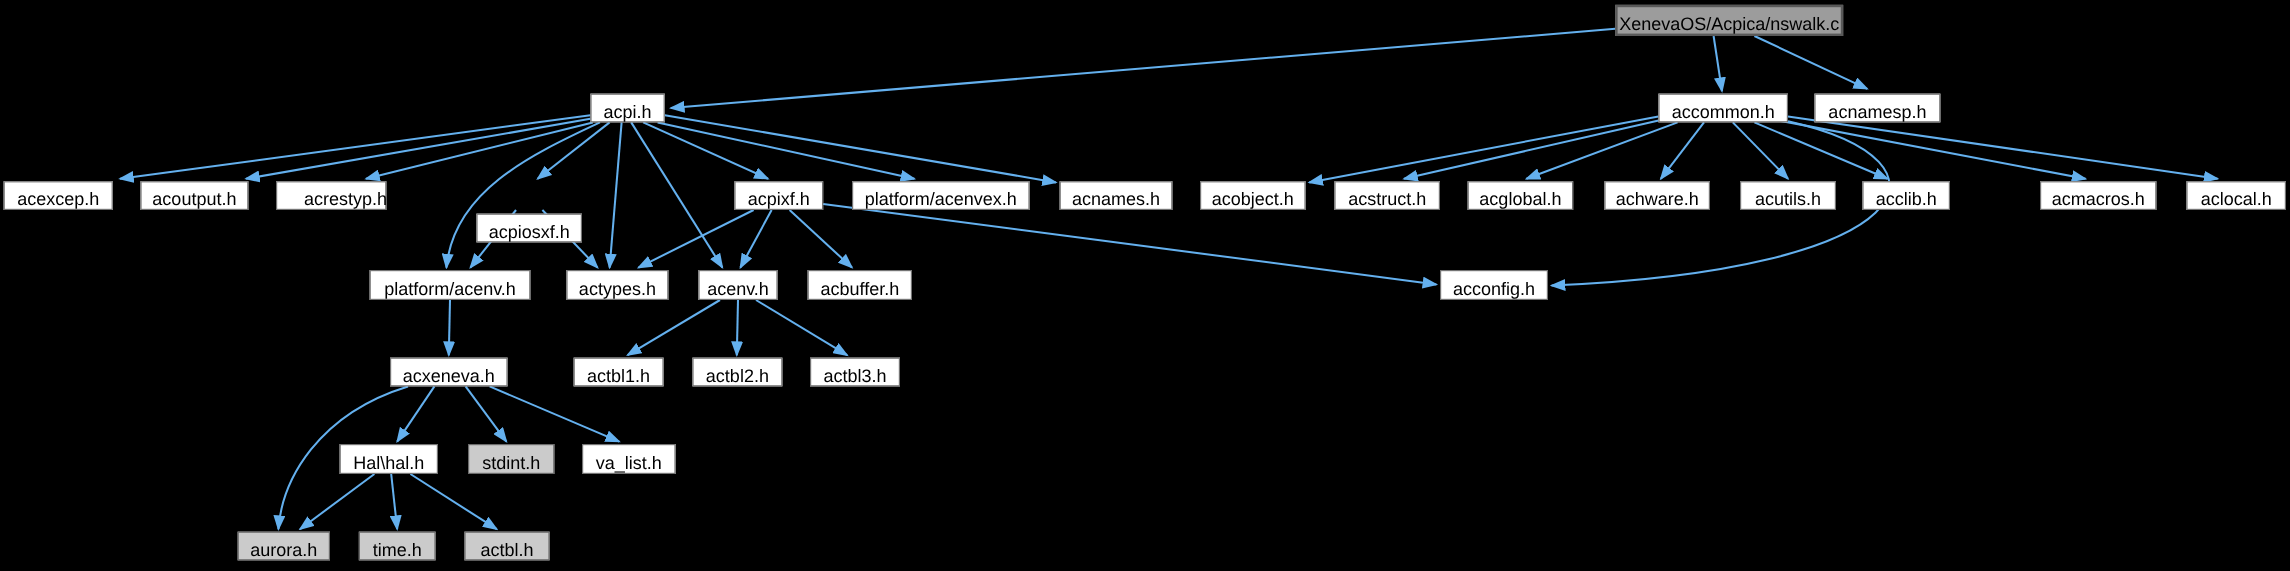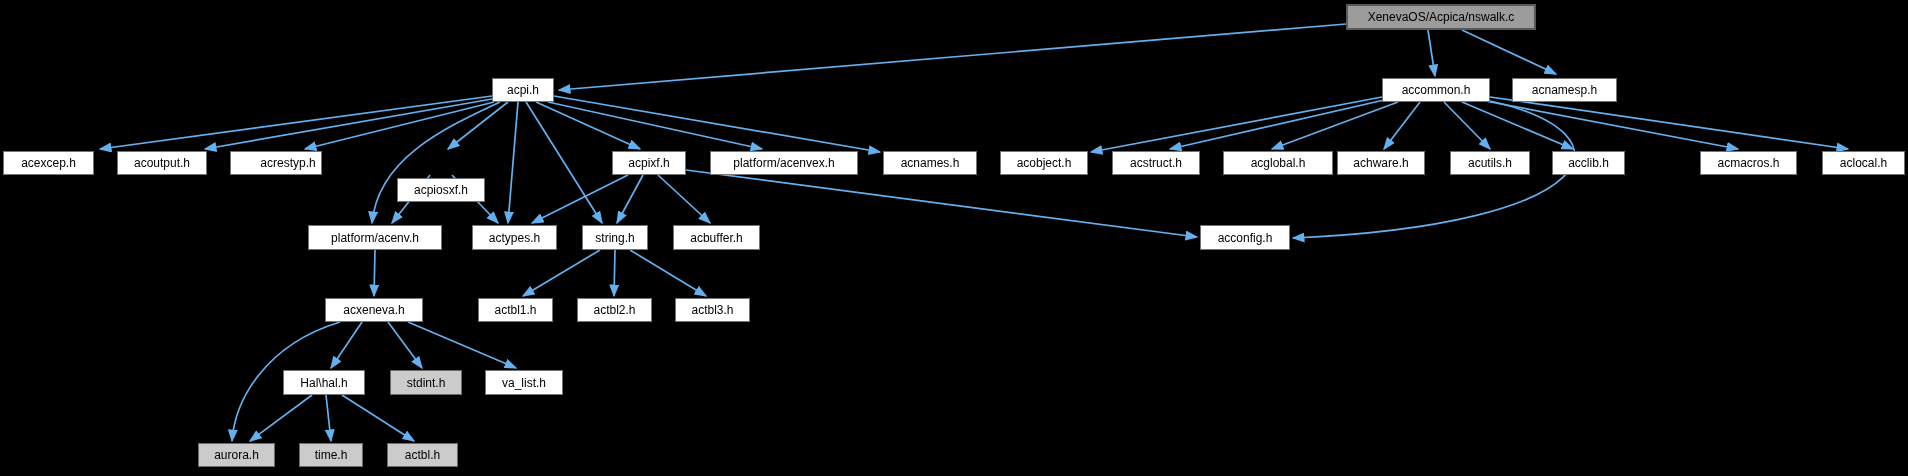--- a/index.html
+++ b/index.html
@@ -18,25 +18,25 @@
     position:relative;
     width:1908px;height:476px;
     background:var(--bg);
     overflow:hidden;
     font-family:"Liberation Sans", sans-serif;
   }
   #edges{position:absolute;left:0;top:0;pointer-events:none;}
   .node{
     position:absolute;
     box-sizing:border-box;
-    display:flex;align-items:center;justify-content:center;
+    display:flex;align-items:flex-end;justify-content:center;
     background:var(--node-fill);
     border:1px solid var(--node-border);
     color:var(--text);
-    font-size:12px;line-height:1;white-space:nowrap;
+    font-size:15px;line-height:1;white-space:nowrap;
     cursor:pointer;
   }
   .node.gray{background:var(--gray-fill);border-color:var(--gray-border);cursor:default;}
   .node.root{background:var(--root-fill);border:2px solid var(--root-border);cursor:default;}
   .node span{pointer-events:none;}
 </style>
 </head>
 <body>
 
 <div id="canvas">
@@ -118,21 +118,21 @@
     </div>
     <div class="node" style="left: 883px; top: 151px; width: 94px; height: 24px;">
       <span>acnames.h</span>
     </div>
     <div class="node" style="left: 1000px; top: 151px; width: 88px; height: 24px;">
       <span>acobject.h</span>
     </div>
     <div class="node" style="left: 1112px; top: 151px; width: 88px; height: 24px;">
       <span>acstruct.h</span>
     </div>
-    <div class="node" style="left: 1223px; top: 151px; width: 110px; height: 24px;">
+    <div class="node" style="left: 1223px; top: 151px; width: 88px; height: 24px;">
       <span>acglobal.h</span>
     </div>
     <div class="node" style="left: 1337px; top: 151px; width: 88px; height: 24px;">
       <span>achware.h</span>
     </div>
     <div class="node" style="left: 1450px; top: 151px; width: 80px; height: 24px;">
       <span>acutils.h</span>
     </div>
     <div class="node" style="left: 1552px; top: 151px; width: 73px; height: 24px;">
       <span>acclib.h</span>
@@ -143,21 +143,21 @@
     <div class="node" style="left: 1822px; top: 151px; width: 83px; height: 24px;">
       <span>aclocal.h</span>
     </div>
     <div class="node" style="left: 308px; top: 225px; width: 134px; height: 25px;">
       <span>platform/acenv.h</span>
     </div>
     <div class="node" style="left: 472px; top: 225px; width: 85px; height: 25px;">
       <span>actypes.h</span>
     </div>
     <div class="node" style="left: 582px; top: 225px; width: 66px; height: 25px;">
-      <span>string.h</span>
+      <span>acenv.h</span>
     </div>
     <div class="node" style="left: 673px; top: 225px; width: 87px; height: 25px;">
       <span>acbuffer.h</span>
     </div>
     <div class="node" style="left: 1200px; top: 225px; width: 90px; height: 25px;">
       <span>acconfig.h</span>
     </div>
     <div class="node" style="left: 325px; top: 298px; width: 98px; height: 24px;">
       <span>acxeneva.h</span>
     </div>

